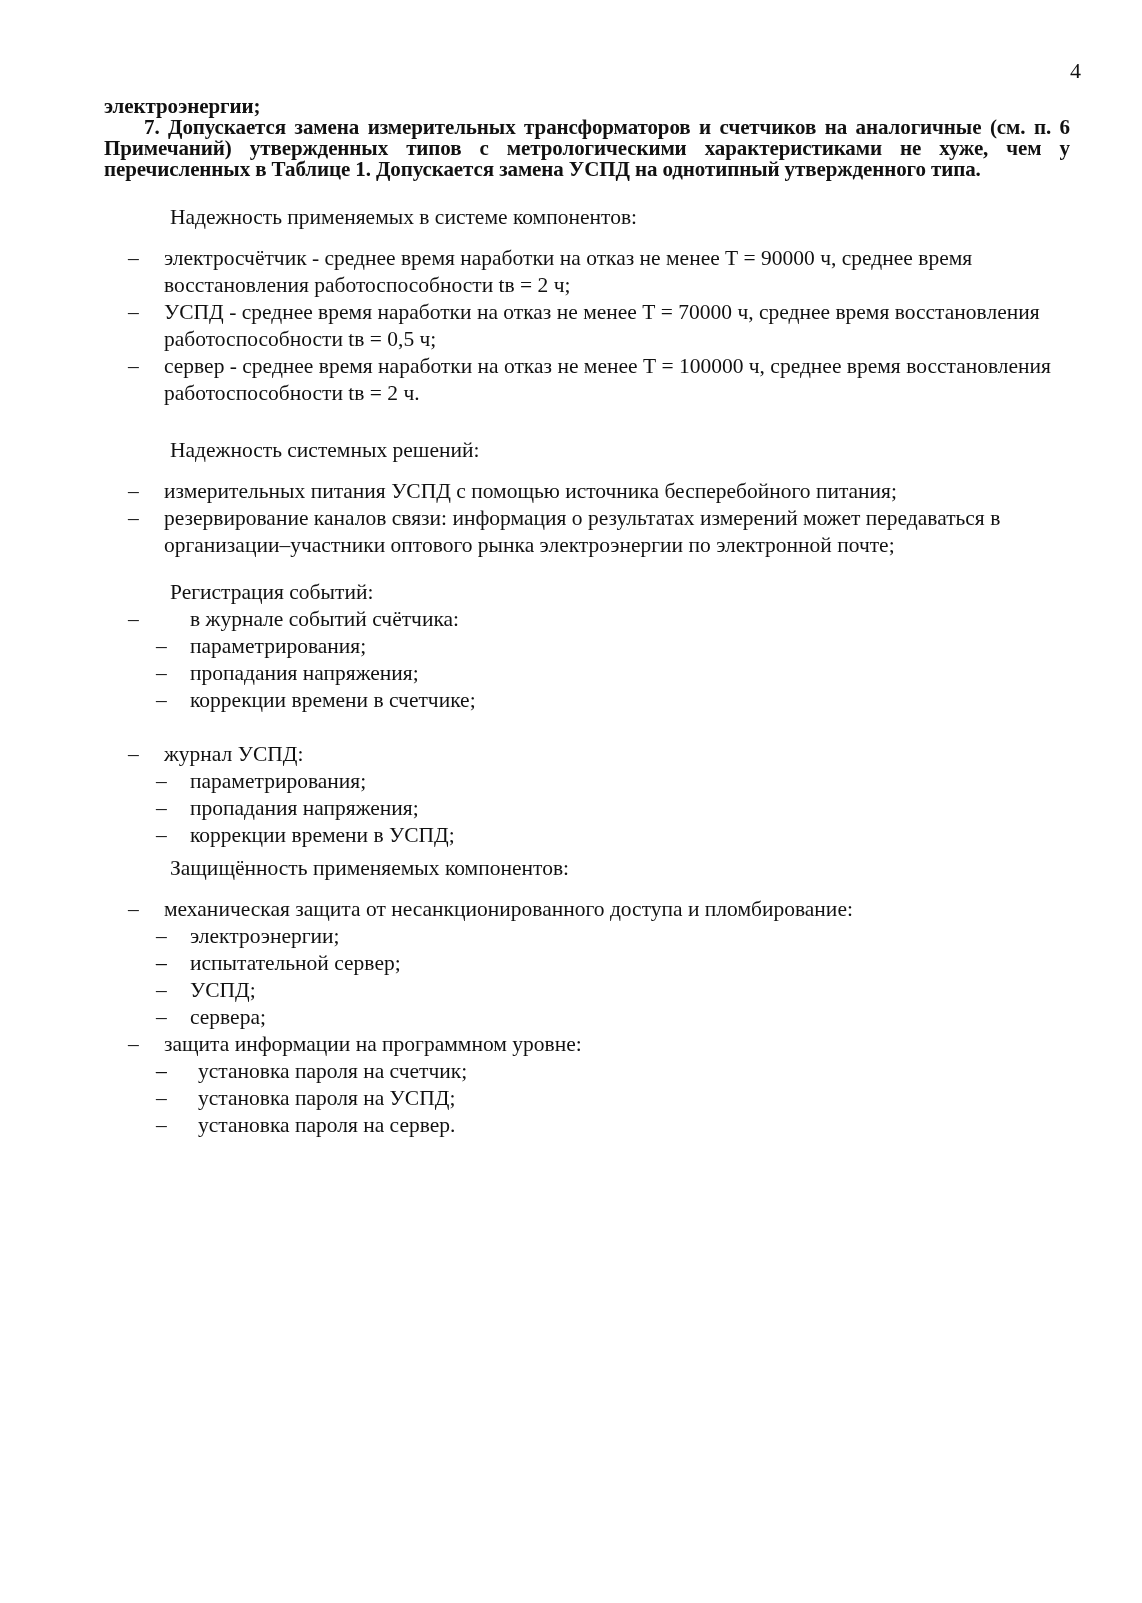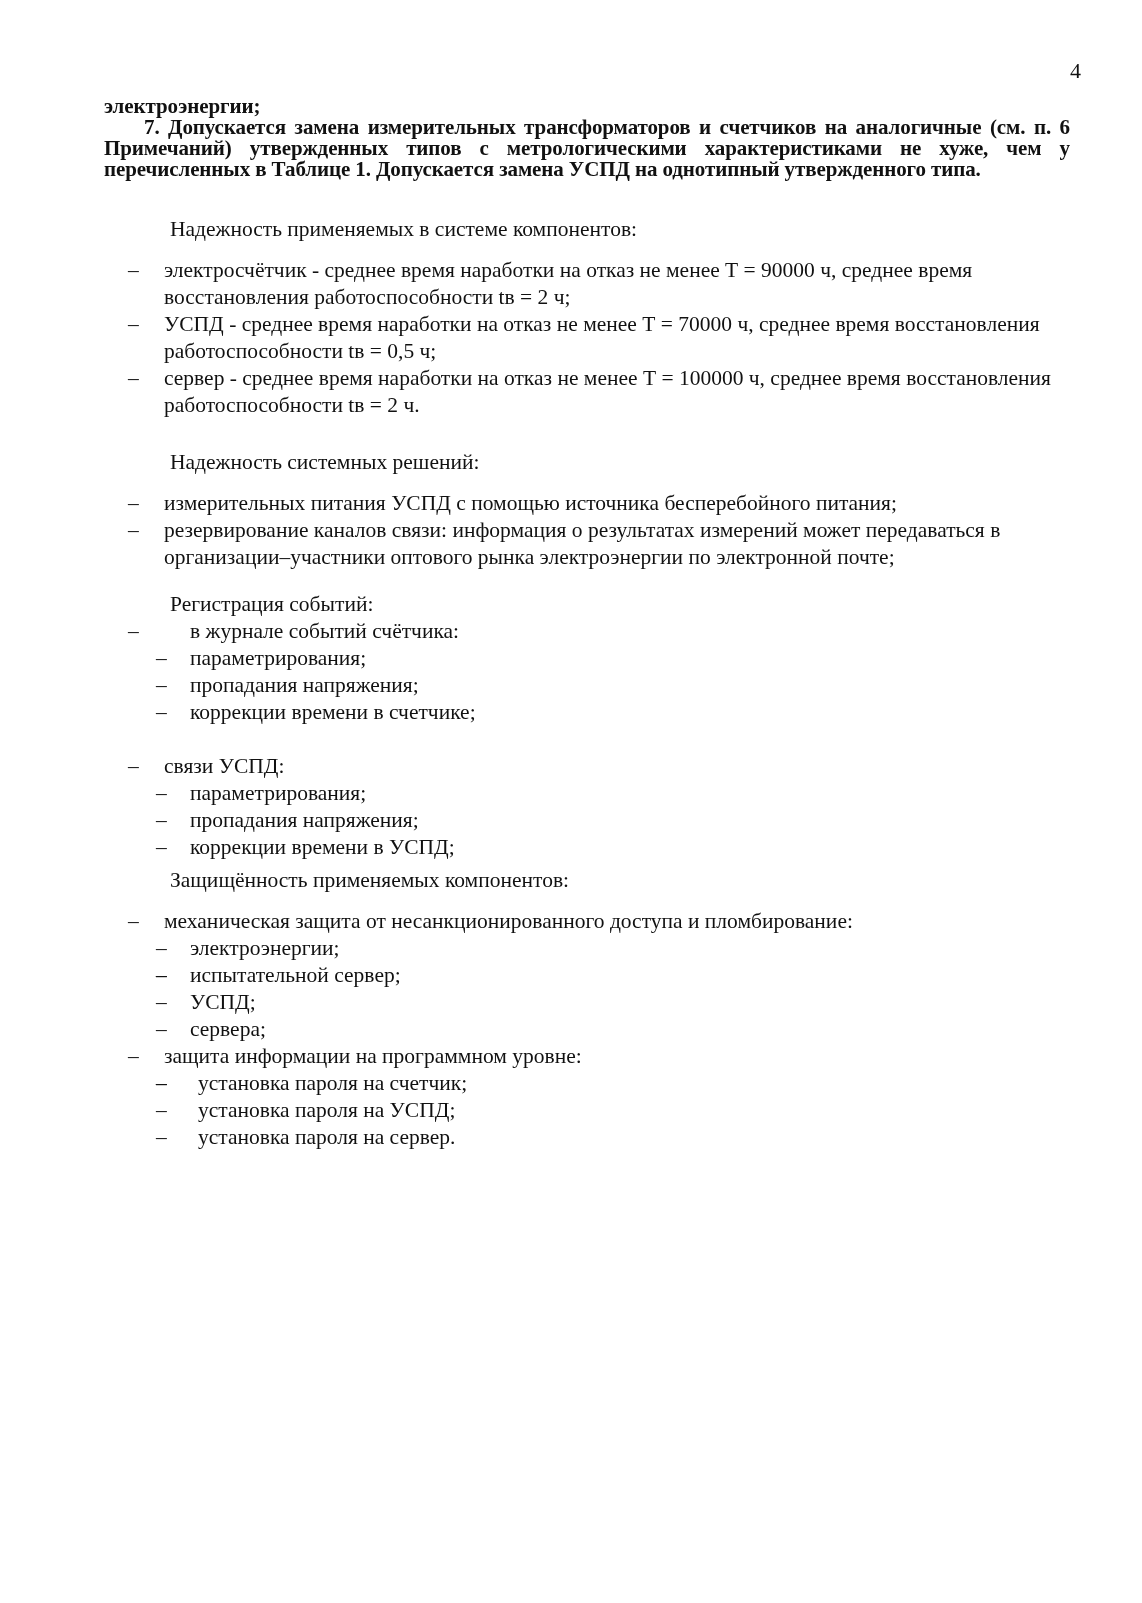--- a/index.html
+++ b/index.html
@@ -37,21 +37,20 @@
       text-align: justify;
     }
     .body-text {
       font-size: 21.5px;
       line-height: 27px;
     }
     .section {
       position: absolute;
       left: 118px;
       width: 960px;
-      margin-top: 12px;
     }
     .heading {
       margin: 0;
       padding-left: 52px;
     }
     .item {
       position: relative;
       padding-left: 46px;
       margin: 0;
     }
@@ -131,21 +130,21 @@
     <span class="dash">–</span>
     <span>пропадания напряжения;</span>
   </p>
   <p class="sub-item">
     <span class="dash">–</span>
     <span>коррекции времени в счетчике;</span>
   </p>
   <div style="height:27px;"></div>
   <p class="item">
     <span class="dash">–</span>
-    <span>связи УСПД:</span>
+    <span>журнал УСПД:</span>
   </p>
   <p class="sub-item">
     <span class="dash">–</span>
     <span>параметрирования;</span>
   </p>
   <p class="sub-item">
     <span class="dash">–</span>
     <span>пропадания напряжения;</span>
   </p>
   <p class="sub-item">

